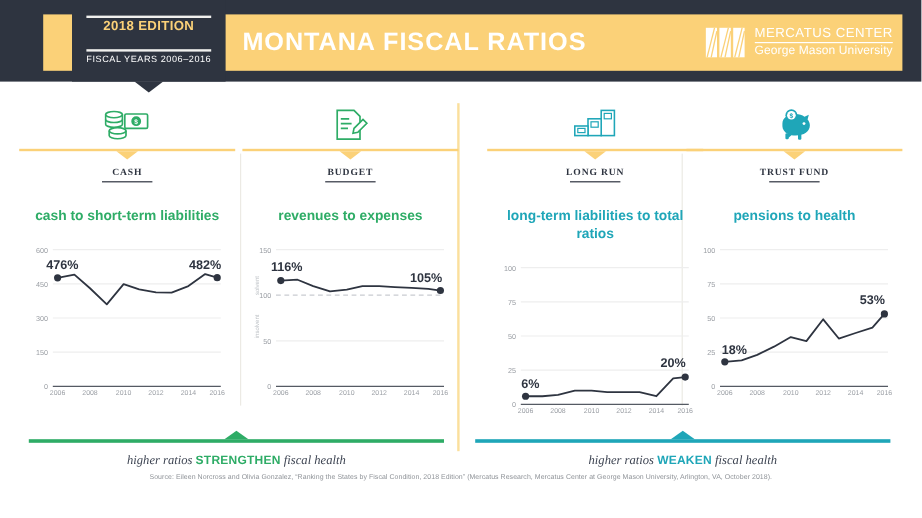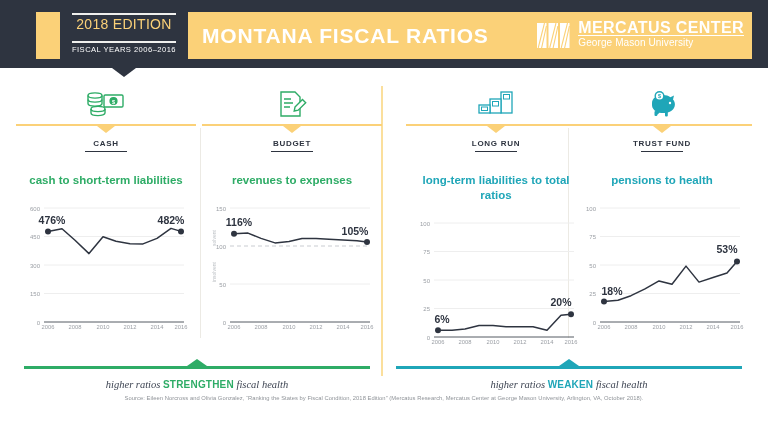--- a/index.html
+++ b/index.html
@@ -21,54 +21,54 @@
   .badge:after {
     content: ""; position: absolute; left: 50%; bottom: -9px; transform: translateX(-50%);
     border-left: 12px solid transparent; border-right: 12px solid transparent;
     border-top: 9px solid #2e3440;
   }
   .badge-rule { position: absolute; left: 12px; width: 104px; height: 1.5px; background: #f0f0ee; }
   .badge-rule.top { top: 13px; }
   .badge-rule.bot { top: 41px; }
   .badge-title {
     position: absolute; left: 0; top: 16px; width: 128px; text-align: center;
-    color: #fbd178; font-size: 14px; font-weight: normal; letter-spacing: 0.3px;
+    color: #fbd178; font-size: 11px; font-weight: bold; letter-spacing: 0.3px;
   }
   .badge-sub {
     position: absolute; left: 0; top: 45px; width: 128px; text-align: center;
     color: #ffffff; font-size: 7.6px; font-weight: normal; letter-spacing: 0.45px;
   }
   .main-title {
     position: absolute; left: 202px; top: 24px;
     color: #ffffff; font-size: 21px; font-weight: bold; letter-spacing: 0.8px;
   }
   .logo { position: absolute; right: 24px; top: 22px; display: flex; align-items: center; gap: 7px; }
   .logo-mark { width: 34px; height: 25px; }
   .logo-text { display: flex; flex-direction: column; }
-  .logo-name { color: #ffffff; font-size: 16px; font-weight: bold; letter-spacing: 0.4px; line-height: 12px; }
+  .logo-name { color: #ffffff; font-size: 11px; font-weight: normal; letter-spacing: 0.4px; line-height: 12px; }
   .logo-rule { height: 1px; background: #ffffff; margin: 1px 0 1px 0; }
   .logo-sub { color: #ffffff; font-size: 10px; letter-spacing: 0.1px; line-height: 11px; }
 
   
   .mid-divider { position: absolute; left: 381px; top: 86px; width: 2px; height: 290px; background: #fbdf9c; }
   .panel-divider { position: absolute; top: 128px; width: 1px; height: 210px; background: #eceae4; }
 
   
   .panel { position: absolute; top: 86px; width: 180px; }
   .icon-wrap { height: 36px; display: flex; align-items: center; justify-content: center; }
   .rule-wrap { position: relative; height: 9px; }
   .rule-line { position: absolute; left: 0; top: 2px; width: 100%; height: 2px; background: #fbd178; }
   .rule-notch {
     position: absolute; left: 50%; top: 4px; transform: translateX(-50%);
     border-left: 9px solid transparent; border-right: 9px solid transparent;
     border-top: 7px solid #fbd178;
   }
   .cat {
     margin-top: 8px; text-align: center; font-size: 8px; font-weight: bold;
-    letter-spacing: 0.7px; color: #2e3440; padding-bottom: 3px;
+    letter-spacing: 0.7px; color: #2e3440; padding-bottom: 3px; font-family: Liberation Serif, serif;
   }
   .cat-underline { width: 42px; height: 1px; background: #2e3440; margin: 0 auto; }
   .ratio {
     margin-top: 21px; text-align: center; font-size: 11.5px; font-weight: bold;
     line-height: 15px; padding: 0 6px;
   }
   .green { color: #2eac66; }
   .teal  { color: #1fa6b8; }
   .chart-box { position: relative; margin-top: 14px; height: 128px; }
   .chart-svg { display: block; }

